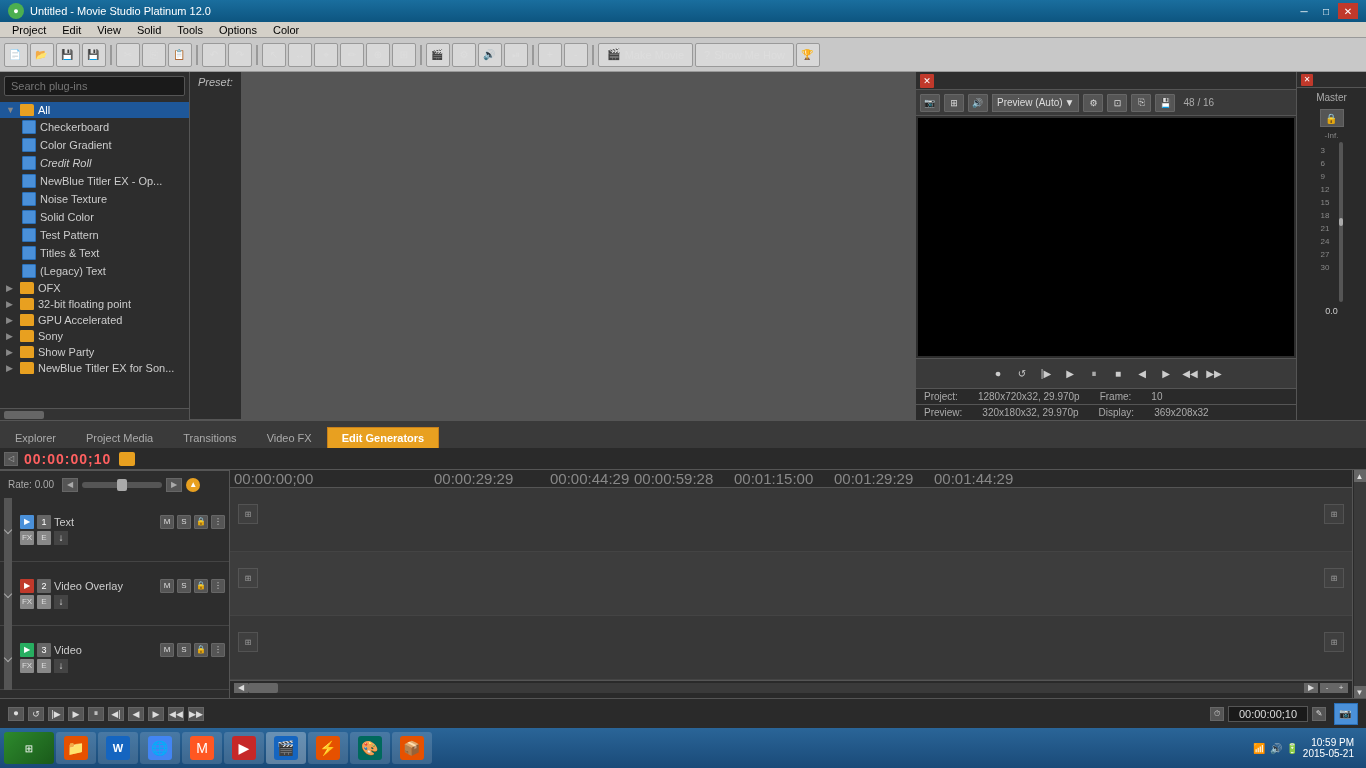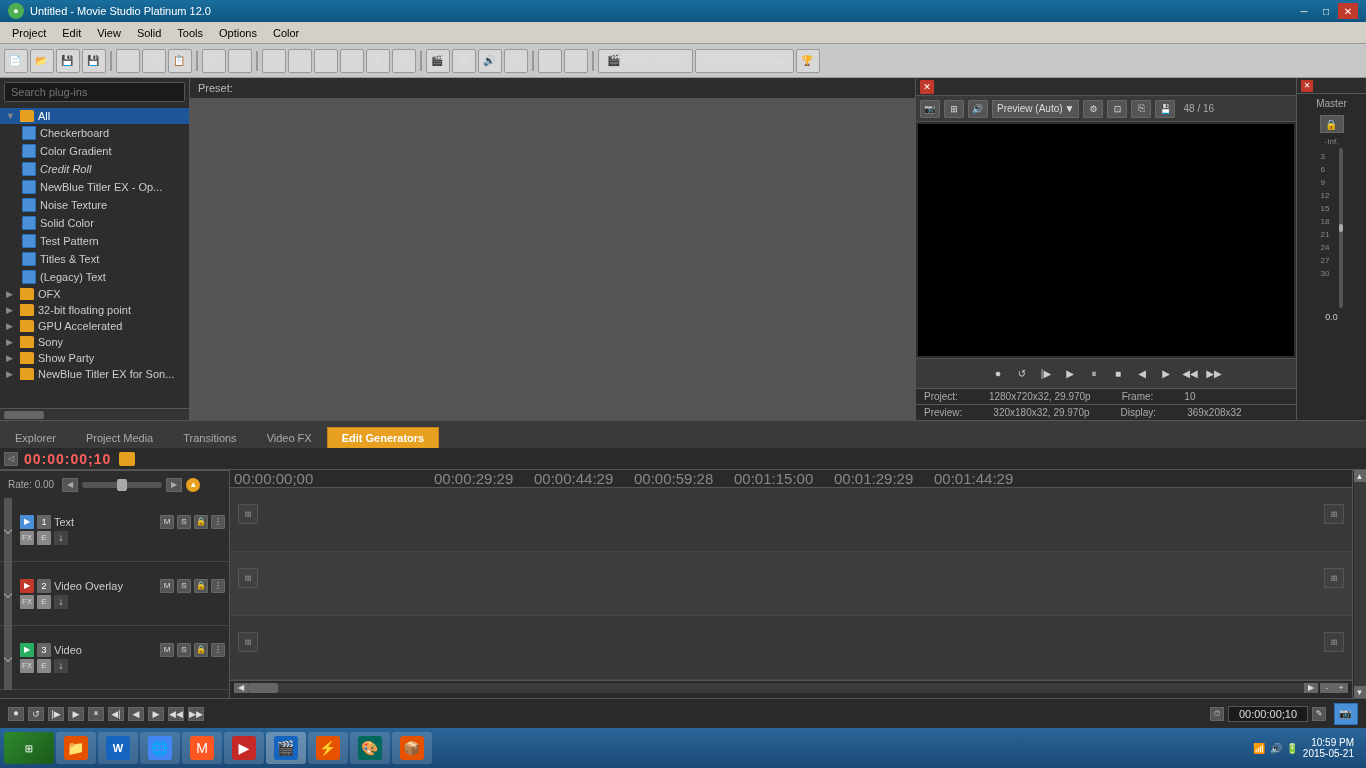--- a/index.html
+++ b/index.html
@@ -7,21 +7,21 @@
 
     
     .title-bar { height: 22px; background: linear-gradient(to bottom, #1a6e9e, #0d5580); display: flex; align-items: center; justify-content: space-between; padding: 0 8px; color: white; font-size: 11px; }
     .title-bar-left { display: flex; align-items: center; gap: 6px; }
     .title-bar-icon { width: 16px; height: 16px; background: #4CAF50; border-radius: 50%; display: flex; align-items: center; justify-content: center; font-size: 9px; }
     .title-bar-controls { display: flex; gap: 2px; }
     .title-bar-btn { width: 20px; height: 16px; display: flex; align-items: center; justify-content: center; cursor: pointer; font-size: 10px; color: white; }
     .title-bar-btn.close { background: #c0392b; }
 
     
-    .menu-bar { height: 22px; background: #d4d0c8; display: flex; align-items: center; padding: 0 4px; border-bottom: 1px solid #999; }
+    .menu-bar { height: 16px; background: #d4d0c8; display: flex; align-items: center; padding: 0 4px; border-bottom: 1px solid #999; }
     .menu-item { padding: 2px 8px; font-size: 11px; color: #000; cursor: pointer; }
 
     
     .toolbar { height: 34px; background: #c8c8c8; display: flex; align-items: center; padding: 0 4px; border-bottom: 1px solid #999; gap: 2px; }
     .toolbar-btn { width: 24px; height: 24px; background: #d8d8d8; border: 1px solid #999; display: flex; align-items: center; justify-content: center; cursor: pointer; font-size: 10px; border-radius: 2px; }
     .toolbar-separator { width: 2px; height: 20px; background: #999; margin: 0 2px; }
     .toolbar-btn-wide { padding: 2px 8px; height: 24px; background: #d8d8d8; border: 1px solid #999; display: flex; align-items: center; gap: 4px; cursor: pointer; font-size: 11px; border-radius: 2px; white-space: nowrap; }
 
     
     .left-panel { width: 190px; background: #2d2d2d; border-right: 1px solid #555; display: flex; flex-direction: column; }
@@ -29,33 +29,33 @@
     .search-input { width: 100%; height: 20px; background: #1a1a1a; border: 1px solid #555; color: #aaa; padding: 2px 6px; font-size: 11px; border-radius: 2px; }
     .tree-view { flex: 1; overflow-y: auto; padding: 2px 0; }
     .tree-item { display: flex; align-items: center; padding: 2px 4px; cursor: pointer; font-size: 11px; color: #ccc; }
     .tree-item.selected { background: #1e5799; color: white; }
     .tree-item .expand-icon { width: 12px; margin-right: 2px; color: #888; font-size: 9px; }
     .media-icon { width: 14px; height: 14px; background: #4a90d9; border: 1px solid #2a70b9; border-radius: 1px; display: inline-block; flex-shrink: 0; }
     .folder-icon { width: 14px; height: 12px; background: #e8a020; border-radius: 1px 2px 1px 1px; display: inline-block; flex-shrink: 0; }
     .scrollbar-h { height: 12px; background: #333; border-top: 1px solid #555; display: flex; align-items: center; }
 
     
-    .center-panel { flex: 1; background: #f9a8d4; display: flex; flex-direction: column; border-right: 1px solid #555; }
+    .center-panel { flex: 1; background: #f9a8d4; display: flex; flex-direction: row; border-right: 1px solid #555; font-style: italic; }
     .preset-label { padding: 4px 8px; font-size: 11px; color: #bbb; background: #2d2d2d; border-bottom: 1px solid #555; }
     .preset-area { flex: 1; background: #555; }
 
     
     .right-panel { width: 390px; background: #2d2d2d; display: flex; flex-direction: column; }
     .preview-toolbar { height: 26px; background: #3a3a3a; display: flex; align-items: center; padding: 0 4px; gap: 4px; border-bottom: 1px solid #555; }
     .preview-btn { width: 20px; height: 18px; background: #555; border: 1px solid #666; display: flex; align-items: center; justify-content: center; cursor: pointer; font-size: 9px; border-radius: 1px; }
     .preview-dropdown { height: 18px; background: #555; border: 1px solid #666; display: flex; align-items: center; padding: 0 4px; font-size: 10px; cursor: pointer; gap: 2px; }
     .preview-screen { flex: 1; background: #000; margin: 4px; }
     .transport-controls { height: 30px; background: #3a3a3a; display: flex; align-items: center; justify-content: center; gap: 4px; border-top: 1px solid #555; }
     .transport-btn { width: 20px; height: 18px; display: flex; align-items: center; justify-content: center; cursor: pointer; color: #ccc; font-size: 10px; }
-    .status-bar-preview { padding: 2px 8px; background: #2a2a2a; border-top: 1px solid #555; font-size: 10px; color: #aaa; display: flex; gap: 31px; }
+    .status-bar-preview { padding: 2px 8px; background: #2a2a2a; border-top: 1px solid #555; font-size: 10px; color: #aaa; display: flex; gap: 20px; }
 
     
     .master-panel { width: 70px; background: #2a2a2a; border-left: 1px solid #555; display: flex; flex-direction: column; align-items: center; }
     .master-label { font-size: 10px; color: #aaa; padding: 4px 0; }
 
     
     .tab-bar { height: 28px; background: #3a3a3a; display: flex; align-items: flex-end; border-top: 1px solid #555; }
     .tab { padding: 4px 14px; font-size: 11px; cursor: pointer; border: 1px solid transparent; border-bottom: none; color: #aaa; }
     .tab.active { background: #e8a020; color: #fff; border: 1px solid #c8801a; border-bottom: none; font-weight: bold; }
     .timeline-header { height: 22px; background: #2a2a2a; display: flex; align-items: center; padding: 0 4px; border-bottom: 1px solid #555; }
@@ -441,21 +441,21 @@
           </div>
         </div>
       </div>
 
       <div style="flex:1;display:flex;flex-direction:column;overflow:hidden;">
 
         <div class="timeline-ruler" style="height:18px;">
           <span class="ruler-mark" style="left:4px;">00:00:00;00</span>
           <span class="ruler-mark" style="left:104px;margin-top:44px;">00:00:15:00</span>
           <span class="ruler-mark" style="left:204px;">00:00:29:29</span>
-          <span class="ruler-mark" style="left:304px;">00:00:44:29</span>
+          <span class="ruler-mark" style="left:320px;">00:00:44:29</span>
           <span class="ruler-mark" style="left:404px;">00:00:59:28</span>
           <span class="ruler-mark" style="left:504px;">00:01:15:00</span>
           <span class="ruler-mark" style="left:604px;">00:01:29:29</span>
           <span class="ruler-mark" style="left:704px;">00:01:44:29</span>
         </div>
 
         <div class="track-lane" style="height:64px;position:relative;">
 
           <div style="position:absolute;left:8px;top:16px;width:20px;height:20px;border:1px solid #666;background:#444;display:flex;align-items:center;justify-content:center;font-size:8px;opacity:0.6;">⊞</div>
           <div style="position:absolute;right:8px;top:16px;width:20px;height:20px;border:1px solid #666;background:#444;display:flex;align-items:center;justify-content:center;font-size:8px;opacity:0.6;">⊞</div>

